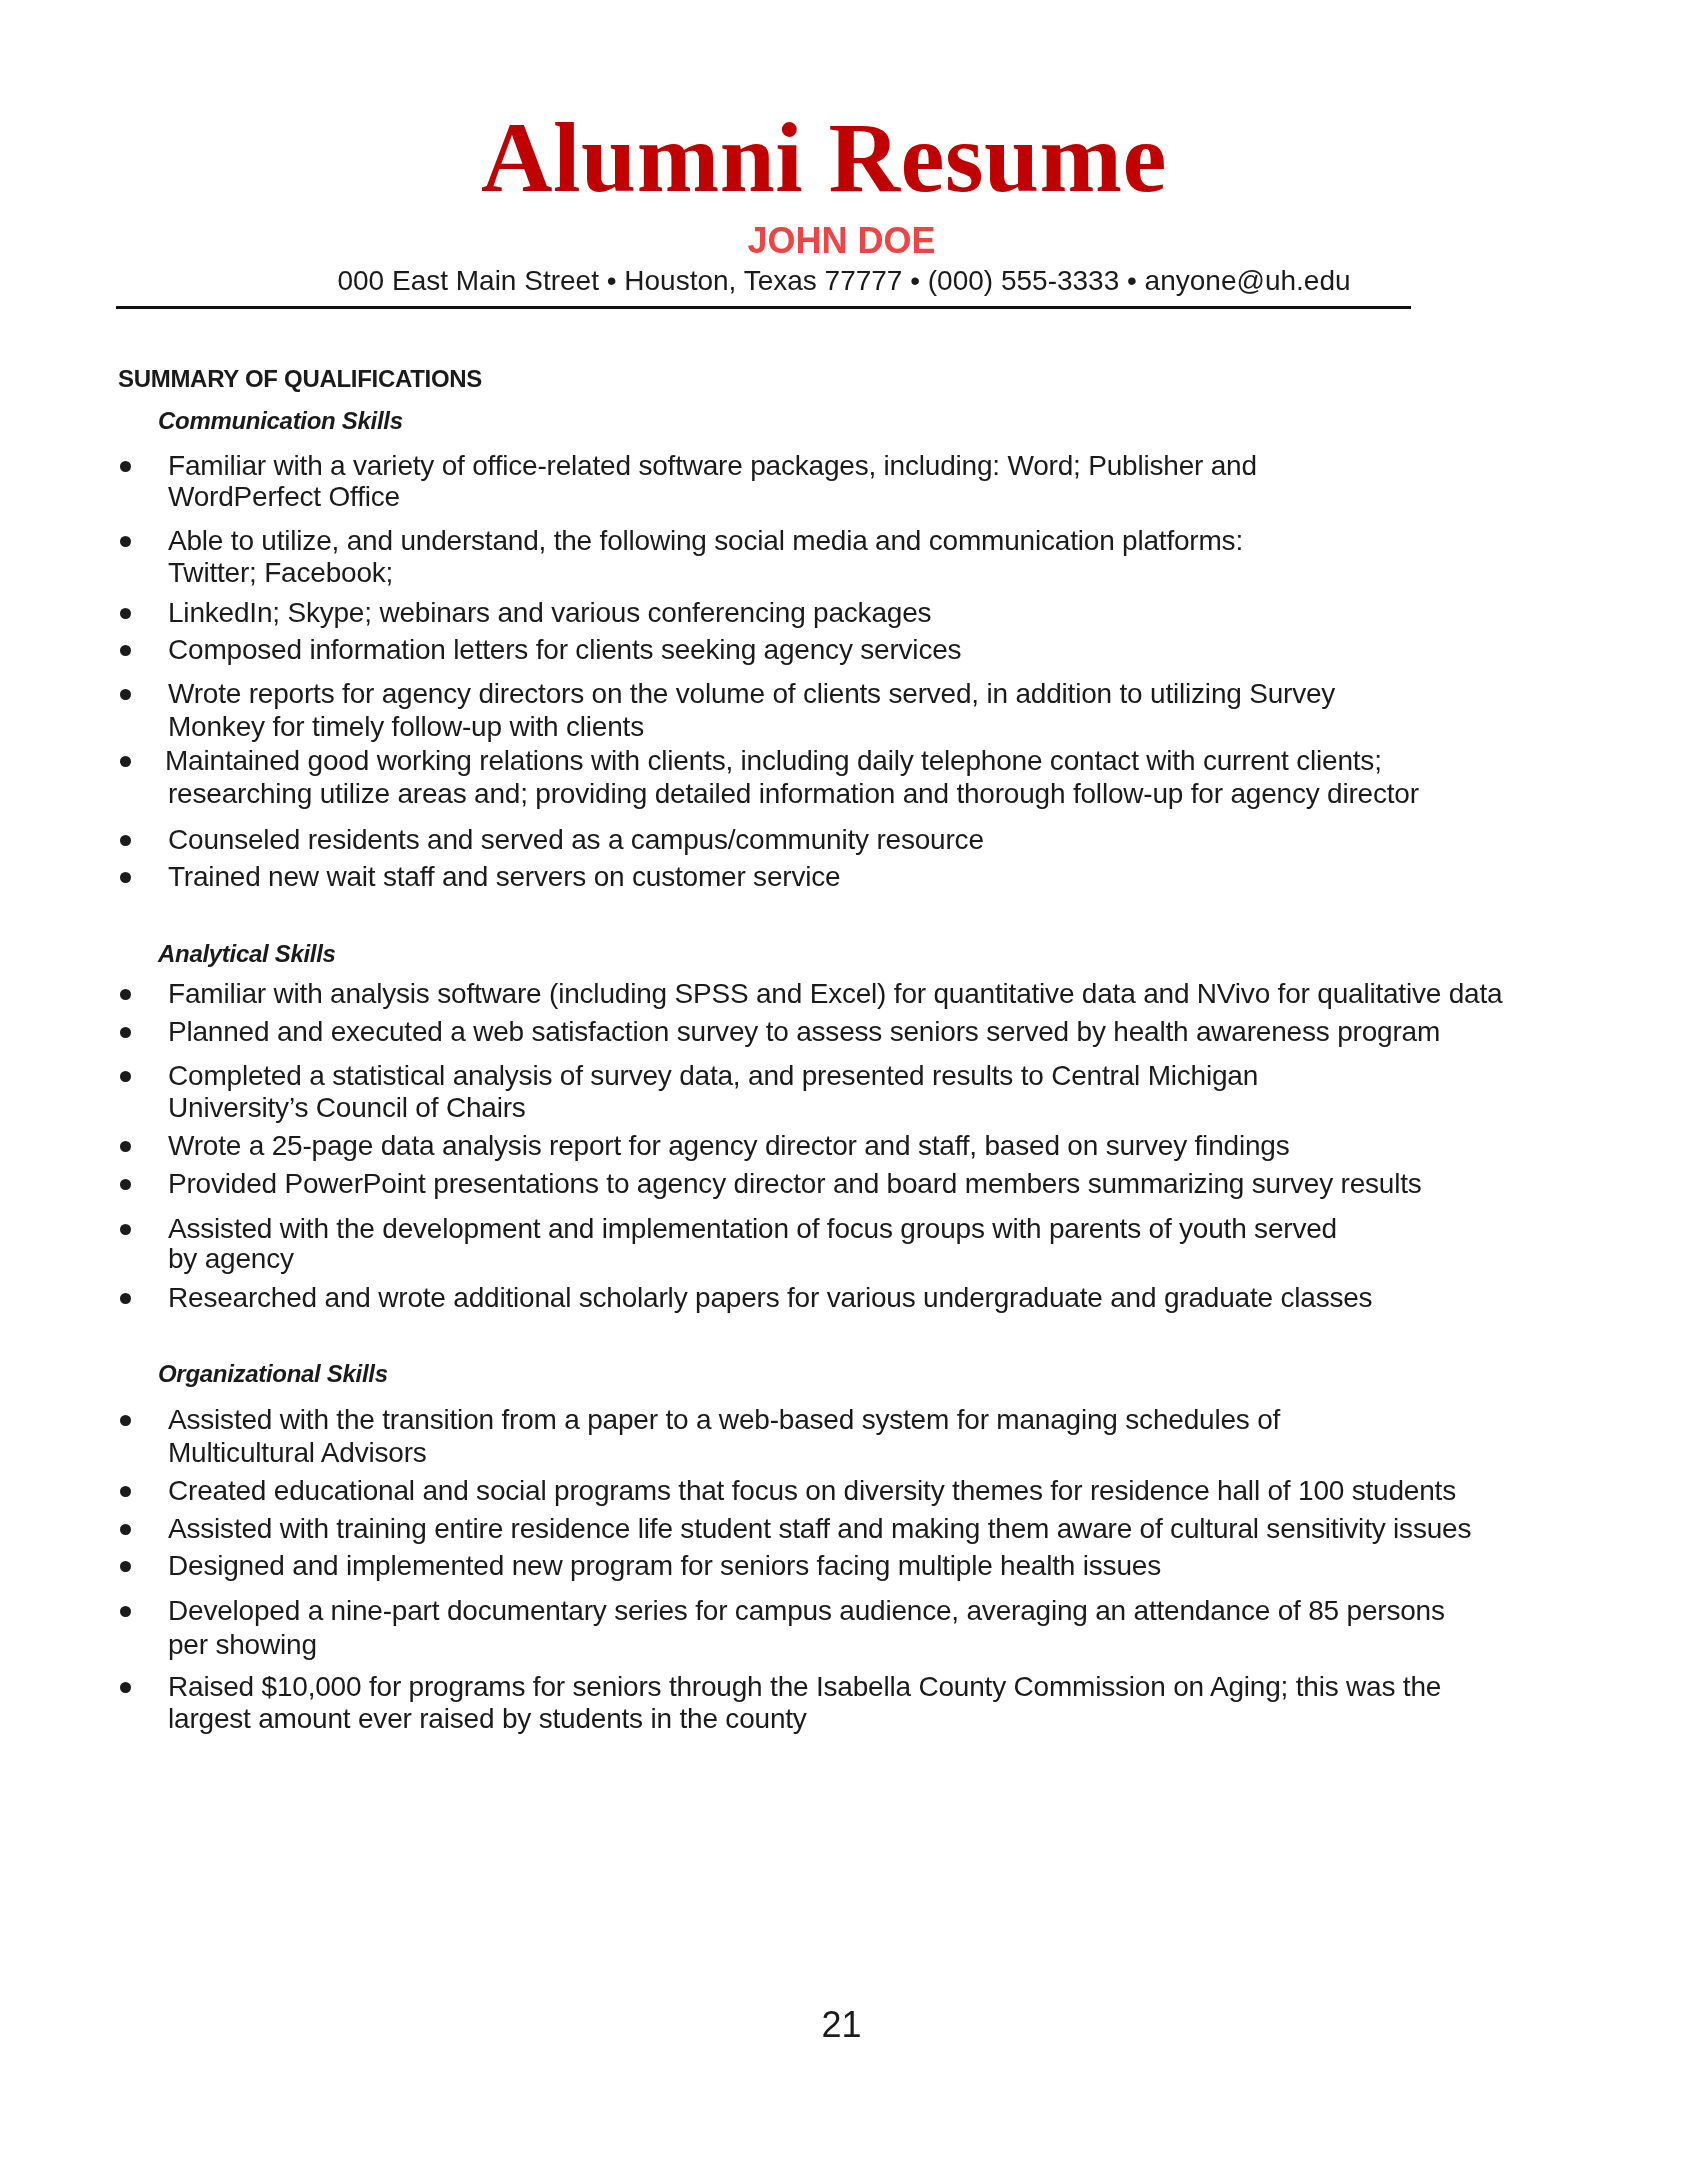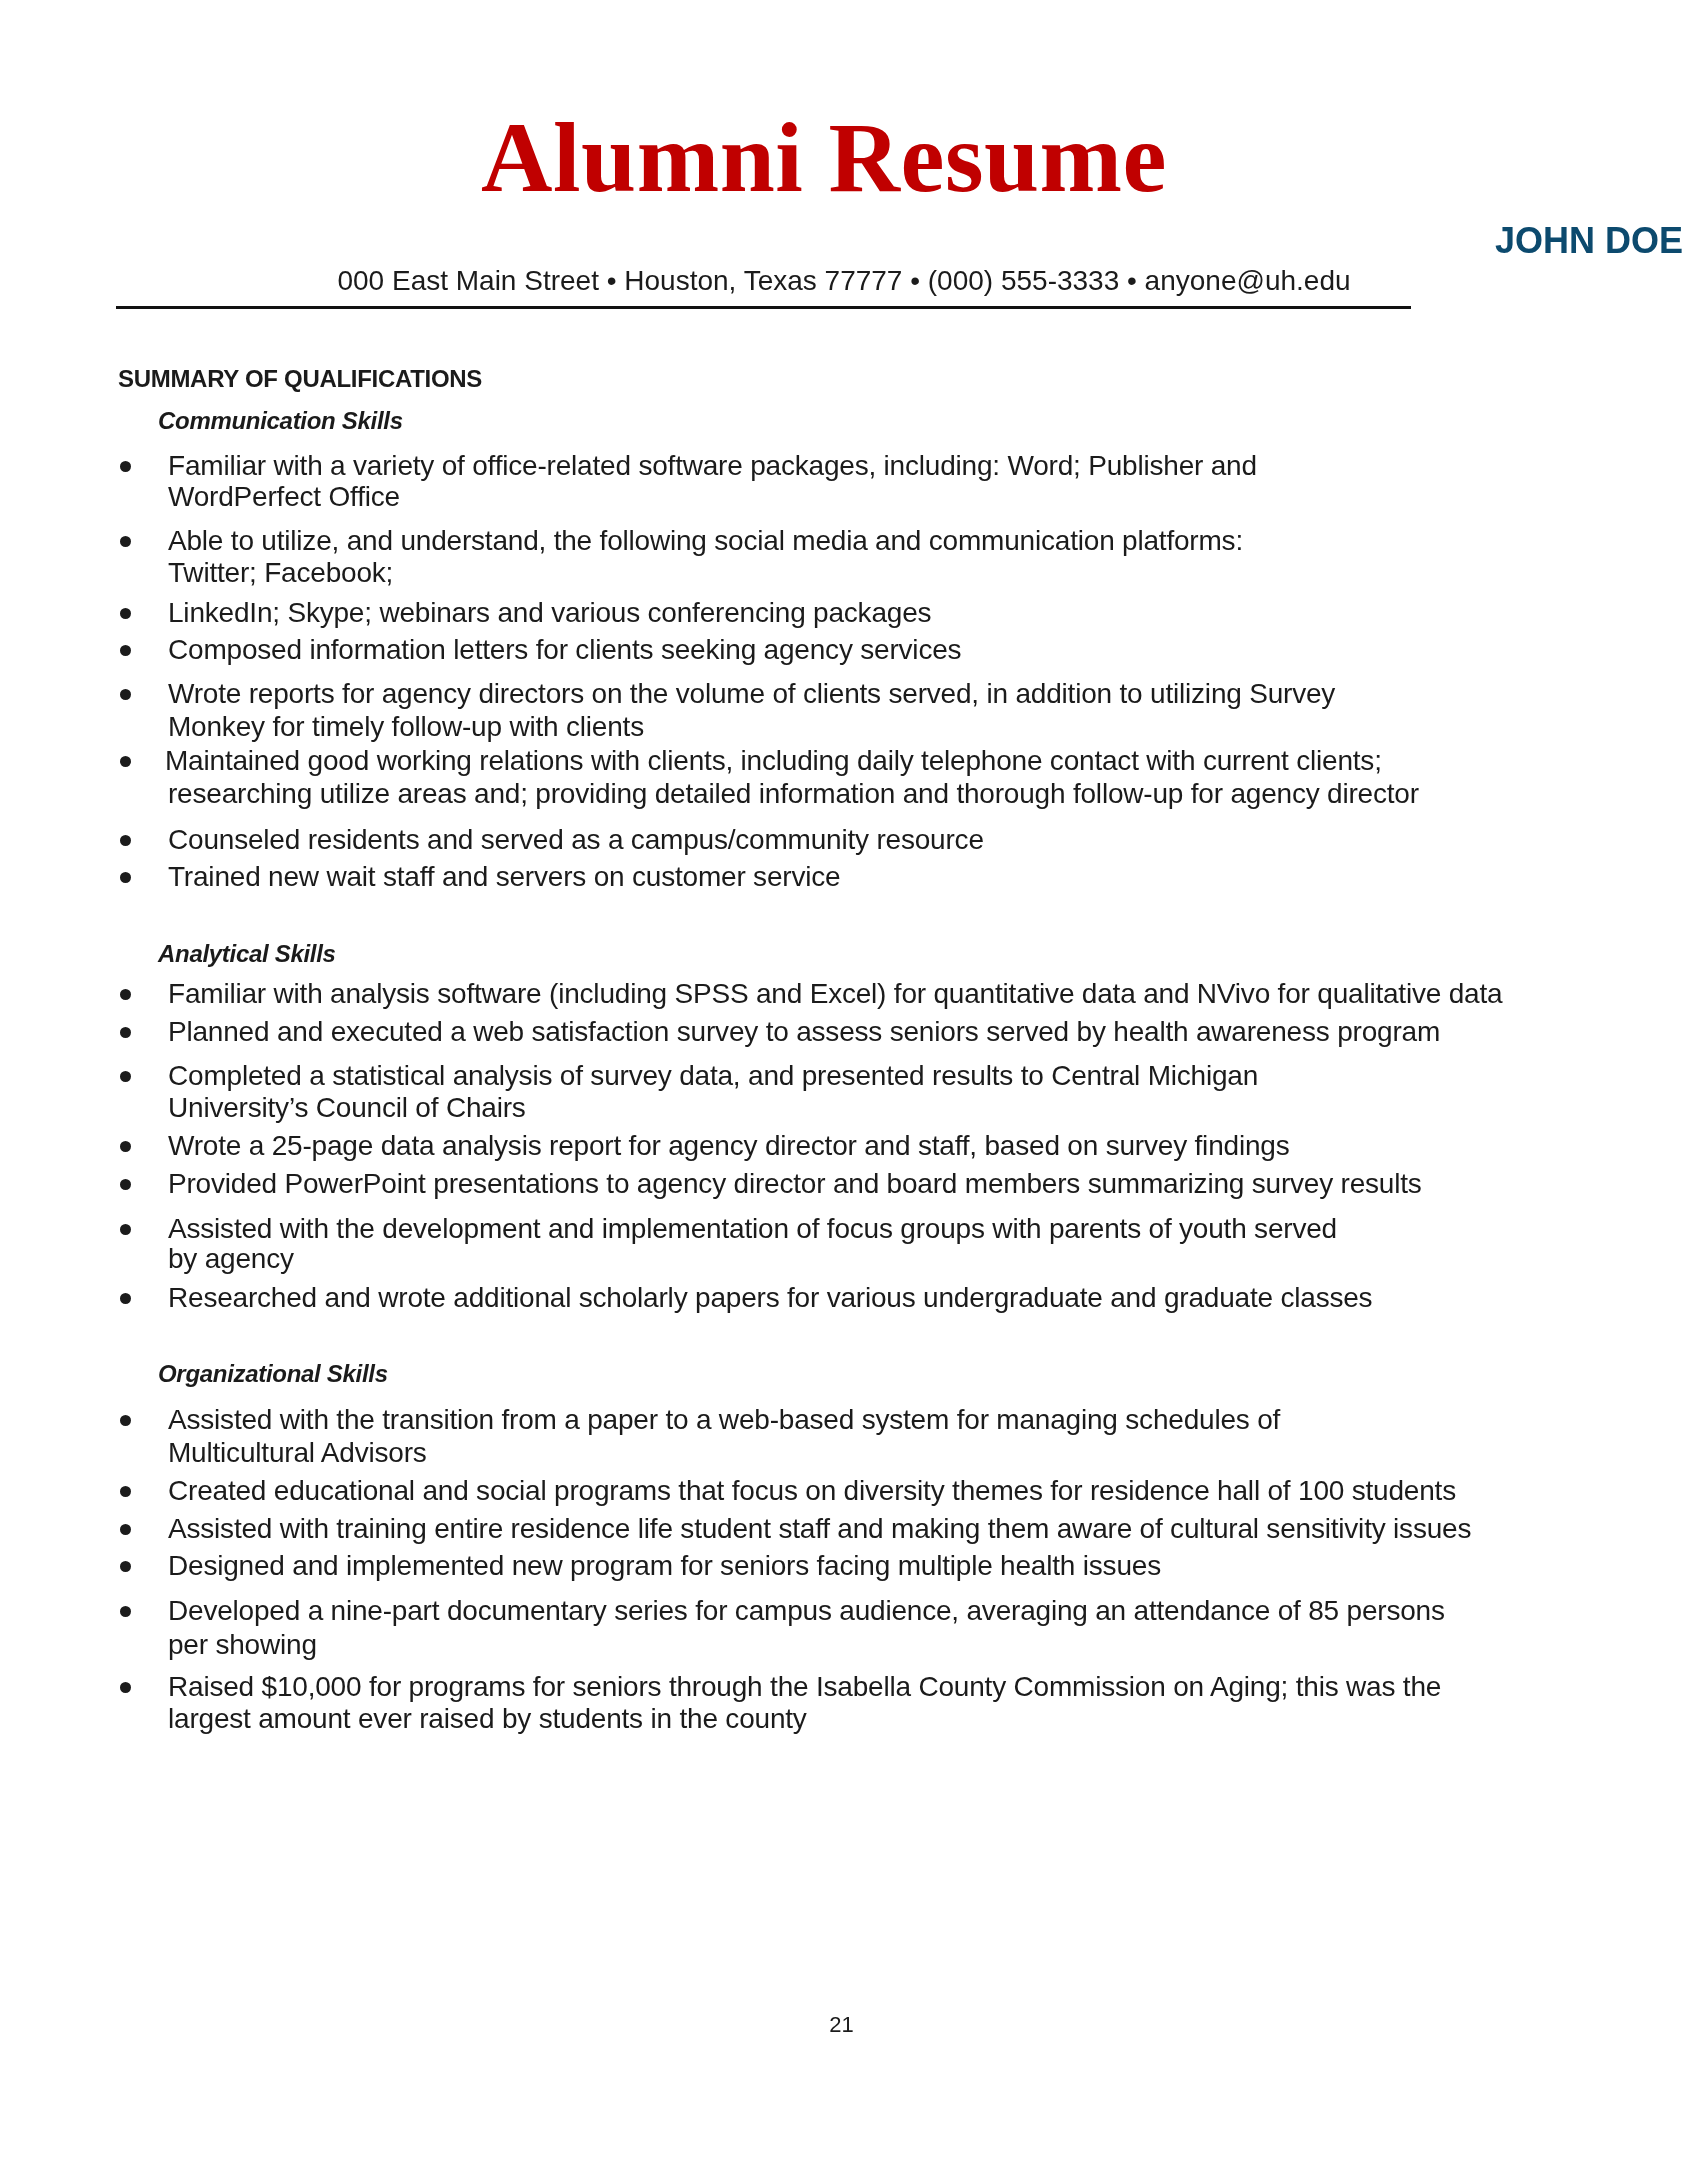--- a/index.html
+++ b/index.html
@@ -2,30 +2,30 @@
 <html><head>
 <meta charset="utf-8">
 <style>
   html, body { margin: 0; padding: 0; background: #ffffff; }
   body { width: 1683px; height: 2178px; position: relative; overflow: hidden;
          font-family: "Liberation Sans", sans-serif; color: #1b1b1b; }
   .abs { position: absolute; white-space: nowrap; }
   .title { left: 0; width: 1614px; text-align: center; top: 103px;
            font-family: "Liberation Serif", serif; font-weight: bold;
            font-size: 99px; line-height: 109px; color: #c00000; letter-spacing: 0.5px; margin-left: 17px; }
-  .name { left: 0; width: 1683px; text-align: right; top: 220px;
-          font-weight: bold; font-size: 36px; line-height: 42px; color: #0c4a6e; }
+  .name { left: 0; width: 1683px; text-align: center; top: 220px;
+          font-weight: bold; font-size: 36px; line-height: 42px; color: #ef4444; }
   .contact { left: 0; width: 1688px; text-align: center; top: 265px;
              font-size: 28px; line-height: 32px; color: #1b1b1b; }
   .rule { left: 116px; top: 306px; width: 1295px; height: 3px; background: #111; }
   .section-heading { left: 118px; font-weight: bold; font-size: 24px; line-height: 28px; letter-spacing: -0.3px; }
   .sub-heading { left: 118px; font-weight: bold; font-style: italic; font-size: 24px; line-height: 28px; letter-spacing: -0.3px; margin-left: 40px; }
   .line { left: 168px; font-size: 28px; line-height: 28px; letter-spacing: -0.2px; }
   .bullet { position: absolute; left: 120px; width: 11px; height: 11px; border-radius: 50%; background: #1b1b1b; }
-  .page-num { left: 0; width: 1683px; text-align: center; font-size: 22px; line-height: 30px; }
+  .page-num { left: 0; width: 1683px; text-align: center; font-size: 36px; line-height: 30px; }
 </style>
 </head>
 <body>
 
 <div>
   <div class="abs title">Alumni Resume</div>
   <div class="abs name">JOHN DOE</div>
   <div class="abs contact">000 East Main Street • Houston, Texas 77777 • (000) 555-3333 • anyone@uh.edu</div>
   <div class="abs rule"></div>
 

